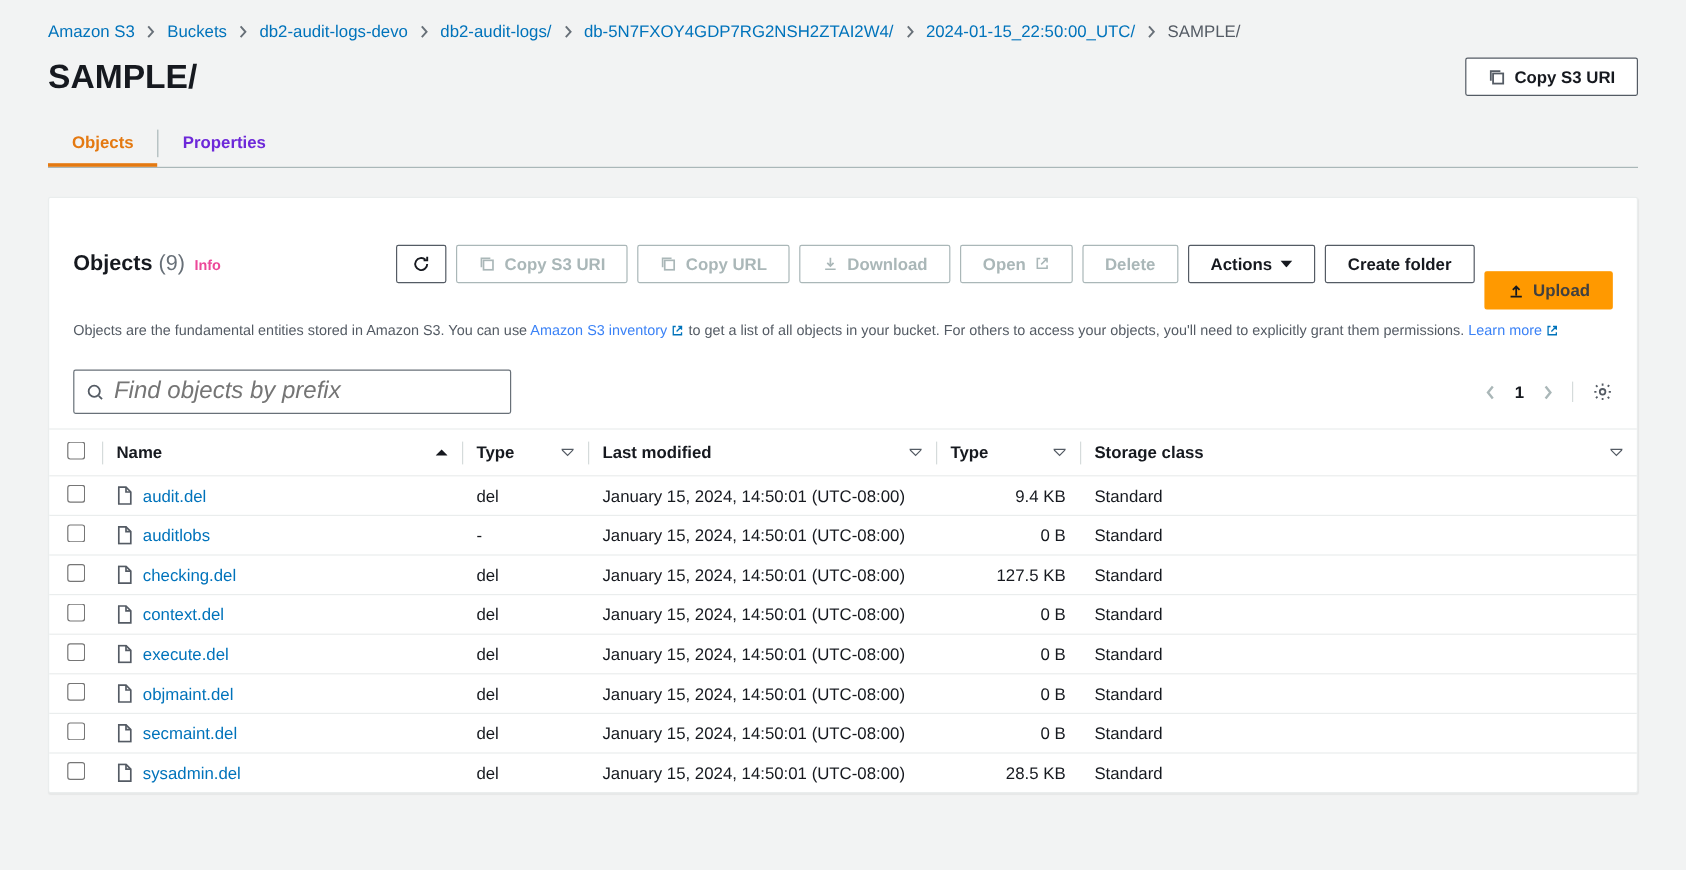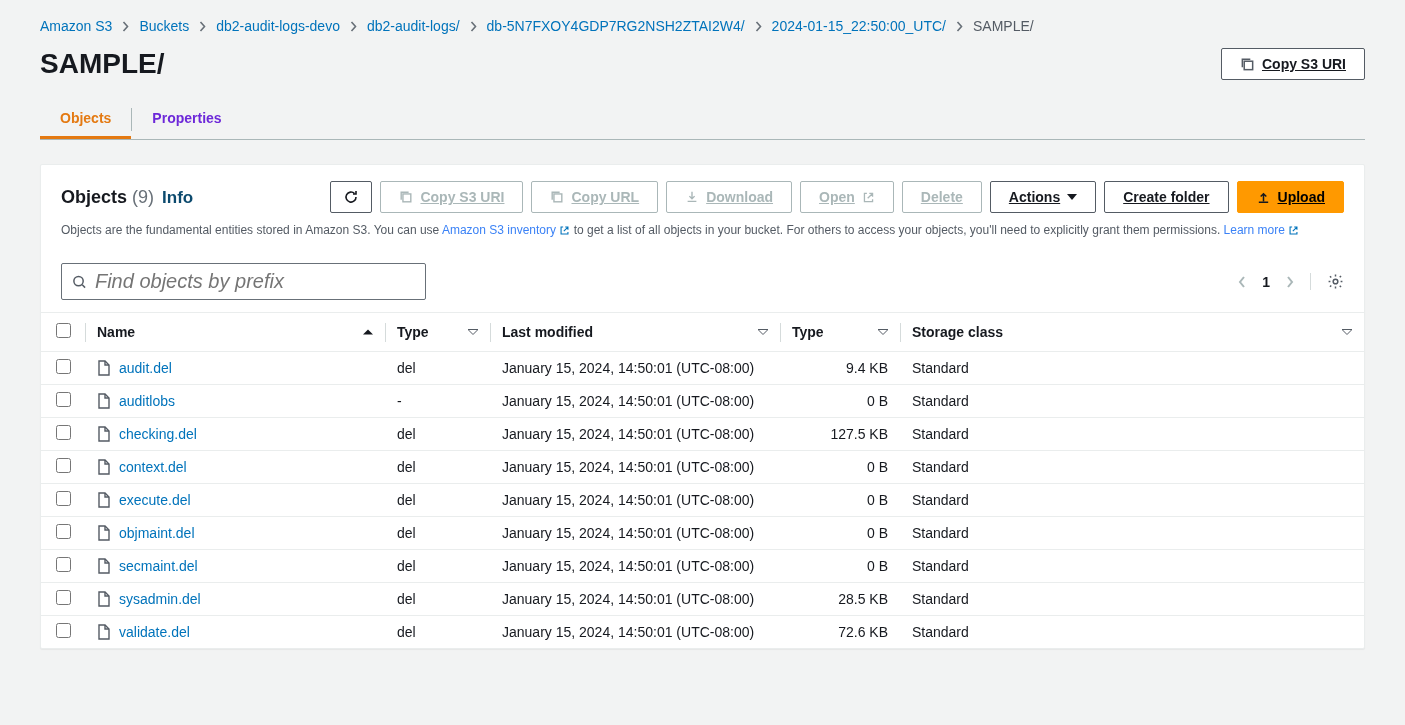--- a/index.html
+++ b/index.html
@@ -4,34 +4,34 @@
 <style>
 * { box-sizing: border-box; margin: 0; padding: 0; }
 body { font-family: "Amazon Ember", "Helvetica Neue", Arial, sans-serif; background: #f2f3f3; color: #16191f; font-size: 14px; }
 .container { padding: 18px 40px; }
 .breadcrumb { display: flex; align-items: center; flex-wrap: wrap; gap: 4px; font-size: 14px; margin-bottom: 14px; }
 .breadcrumb a { color: #0073bb; text-decoration: none; }
 .breadcrumb .sep { color: #687078; margin: 0 6px; }
 .breadcrumb .current { color: #545b64; }
 .header-row { display: flex; justify-content: space-between; align-items: center; margin-bottom: 20px; }
 .page-title { font-size: 28px; font-weight: 700; color: #16191f; }
-.btn { display: inline-flex; align-items: center; gap: 7px; padding: 6px 18px; border: 1px solid #545b64; background: #fff; border-radius: 2px; cursor: pointer; font-weight: 700; color: #16191f; font-size: 14px; height: 32px; text-decoration: underline; }
-.btn-primary { background: #ff9900; border-color: #ff9900; color: #000000; }
+.btn { display: inline-flex; align-items: center; gap: 7px; padding: 6px 18px; border: 1px solid #545b64; background: #fff; border-radius: 2px; cursor: pointer; font-weight: 700; color: #16191f; font-size: 14px; height: 32px; }
+.btn-primary { background: #ff9900; border-color: #ff9900; color: #404040; margin-top: 45px; }
 .btn-disabled { color: #aab7b8; border-color: #aab7b8; cursor: default; }
 .tabs { display: flex; border-bottom: 1px solid #aab7b8; margin-bottom: 24px; }
 .tab { padding: 10px 20px; font-weight: 700; color: #6d28d9; cursor: pointer; border-bottom: 3px solid transparent; }
 .tab.active { color: #e47911; border-bottom-color: #e47911; }
 .tab-divider { width: 1px; background: #aab7b8; margin: 8px 0; }
 .panel { background: #fff; border: 1px solid #eaeded; border-radius: 2px; box-shadow: 0 1px 1px rgba(0,0,0,0.05); }
 .panel-header { padding: 16px 20px 12px 20px; }
 .panel-title-row { display: flex; align-items: center; justify-content: space-between; gap: 8px; margin-bottom: 8px; }
 .panel-title-left { display: flex; align-items: baseline; gap: 8px; }
 .panel-title { font-size: 18px; font-weight: 700; }
 .panel-count { font-weight: 400; color: #687078; }
-.info-link { color: #0c4a6e; font-size: 17px; font-weight: 700; cursor: pointer; }
+.info-link { color: #ec4899; font-size: 12px; font-weight: 700; cursor: pointer; }
 .toolbar { display: flex; gap: 8px; align-items: center; }
 .icon-btn { width: 42px; height: 32px; display: inline-flex; align-items: center; justify-content: center; border: 1px solid #545b64; background: #fff; border-radius: 2px; cursor: pointer; }
 .description { font-size: 12px; color: #545b64; line-height: 1.5; }
 .description a { color: #3b82f6; text-decoration: none; }
 .external-link-icon { display: inline-block; vertical-align: middle; }
 .search-row { display: flex; justify-content: space-between; align-items: center; padding: 12px 20px; }
 .search-box { display: flex; align-items: center; border: 1px solid #687078; border-radius: 2px; padding: 6px 10px; width: 365px; }
 .search-box input { border: none; outline: none; font-size: 20px; width: 100%; font-style: italic; color: #3b82f6; background: transparent; }
 .pagination { display: flex; align-items: center; gap: 16px; }
 .page-arrow { color: #aab7b8; cursor: pointer; }
@@ -396,34 +396,16 @@
                   </svg>
                 </span>
                 <a href="#" class="name-link">sysadmin.del</a>
               </div>
             </td>
     <td>del</td>
     <td>January 15, 2024, 14:50:01 (UTC-08:00)</td>
     <td class="size-col">28.5 KB</td>
     <td>Standard</td>
   </tr>
-          <tr>
-    <td class="checkbox-cell"><input type="checkbox" style=""></td>
-    <td>
-              <div class="name-cell">
-                <span>
-                  <svg class="file-svg" width="14" height="16" viewBox="0 0 14 16" fill="none" stroke="#545b64" stroke-width="1.4">
-                    <path d="M2 1h6l4 4v10H2z"></path>
-                    <path d="M8 1v4h4"></path>
-                  </svg>
-                </span>
-                <a href="#" class="name-link">validate.del</a>
-              </div>
-            </td>
-    <td>del</td>
-    <td>January 15, 2024, 14:50:01 (UTC-08:00)</td>
-    <td class="size-col">72.6 KB</td>
-    <td>Standard</td>
-  </tr>
         </tbody>
     </table>
   </div>
 </div>
 
 </body></html>

